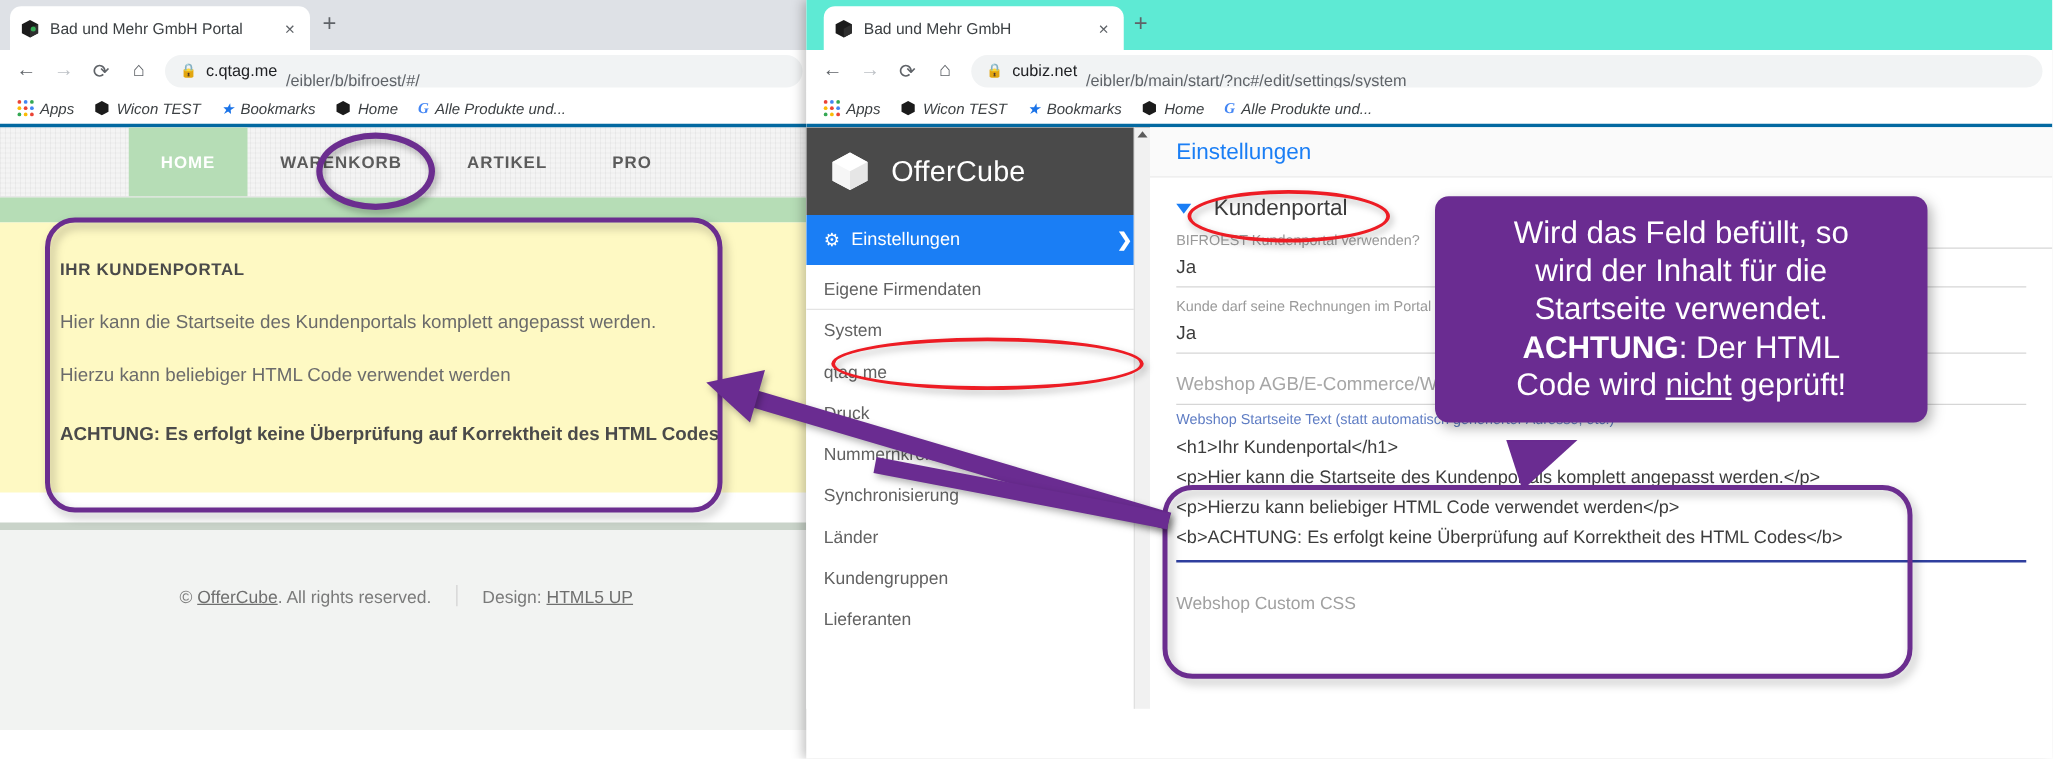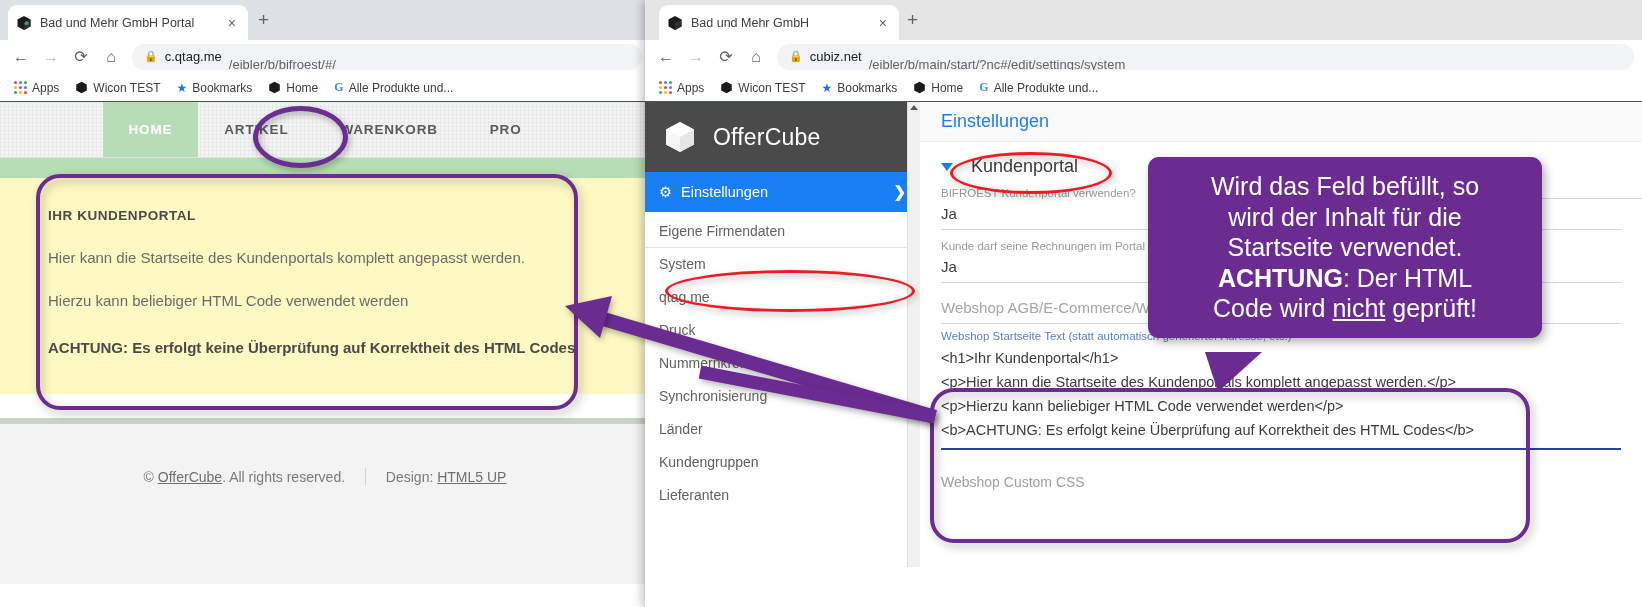--- a/index.html
+++ b/index.html
@@ -48,21 +48,22 @@
     flex: 1 1 auto; height: 26px; background: #f1f3f4; border-radius: 13px;
     display: flex; align-items: center; gap: 7px; padding: 0 12px;
     font-size: 13px; color: #202124; margin-left: 4px; overflow: hidden;
   }
   .lock-ico { font-size: 11px; color: #5f6368; }
   .url-host { color: #202124; }
   .url-path { color: #5f6368; margin-top: 16px; }
   .chrome-bookmarks {
     height: 28px; background: #ffffff; display: flex; 
     gap: 4px; padding: 0 8px; font-size: 12px; color: #3c4043;
-    border-bottom: 1px solid #0369a1;
+    border-bottom: 3px solid #0369a1;
+    font-style: italic;
   }
   .bm { display: flex; align-items: center; gap: 5px; padding: 3px 6px; white-space: nowrap; }
   .apps-grid { display: grid; grid-template-columns: repeat(3, 3px);
     grid-template-rows: repeat(3,3px); gap: 2px; }
   .apps-grid i { display: block; width: 3px; height: 3px; border-radius: 50%; }
   .cube-ico { width: 13px; height: 13px; }
   .star-ico { color: #1a73e8; font-size: 12px; }
   .g-ico { font-size: 12px; font-weight: bold; color: #4285f4; font-family: "Liberation Serif", serif; }
 
   
@@ -102,21 +103,21 @@
     display: inline-block; width: 1px; height: 17px; background: #d2d2d2;
     margin: 0 16px; vertical-align: -3px;
   }
 
   
   .win-right {
     position: absolute; left: 645px; top: 0; width: 997px; height: 607px;
     background: #ffffff; overflow: hidden;
     box-shadow: -3px 0 9px rgba(0,0,0,0.25);
   }
-  .win-right .chrome-tabstrip { height: 40px; background: #e5e5e5; }
+  .win-right .chrome-tabstrip { height: 40px; background: #5eead4; }
   .win-right .tab { left: 14px; width: 240px; }
   .win-right .tab-new { left: 262px; }
 
   .oc-app { position: relative; height: 465px; display: flex; background: #fff; }
   .oc-sidebar { width: 275px; background: #ffffff; position: relative; }
   .oc-brand {
     height: 70px; background: #4a4a4a; display: flex; align-items: center;
     gap: 16px; padding-left: 18px;
   }
   .oc-brand-logo { width: 34px; height: 34px; }
@@ -271,22 +272,22 @@
         <span>Home</span>
       </div>
       <div class="bm">
         <span class="g-ico">G</span>
         <span>Alle Produkte und...</span>
       </div>
     </div>
 
     <div class="portal-nav">
       <a href="#" class="active">HOME</a>
+      <a href="#">WARENKORB</a>
       <a href="#">ARTIKEL</a>
-      <a href="#">WARENKORB</a>
       <a href="#">PRO</a>
     </div>
     <div class="portal-greenbar"></div>
 
     <div class="portal-body">
       <div class="portal-h1">IHR KUNDENPORTAL</div>
       <div class="portal-p">Hier kann die Startseite des Kundenportals komplett angepasst werden.</div>
       <div class="portal-p">Hierzu kann beliebiger HTML Code verwendet werden</div>
       <div class="portal-p bold">ACHTUNG: Es erfolgt keine Überprüfung auf Korrektheit des HTML Codes</div>
     </div>

